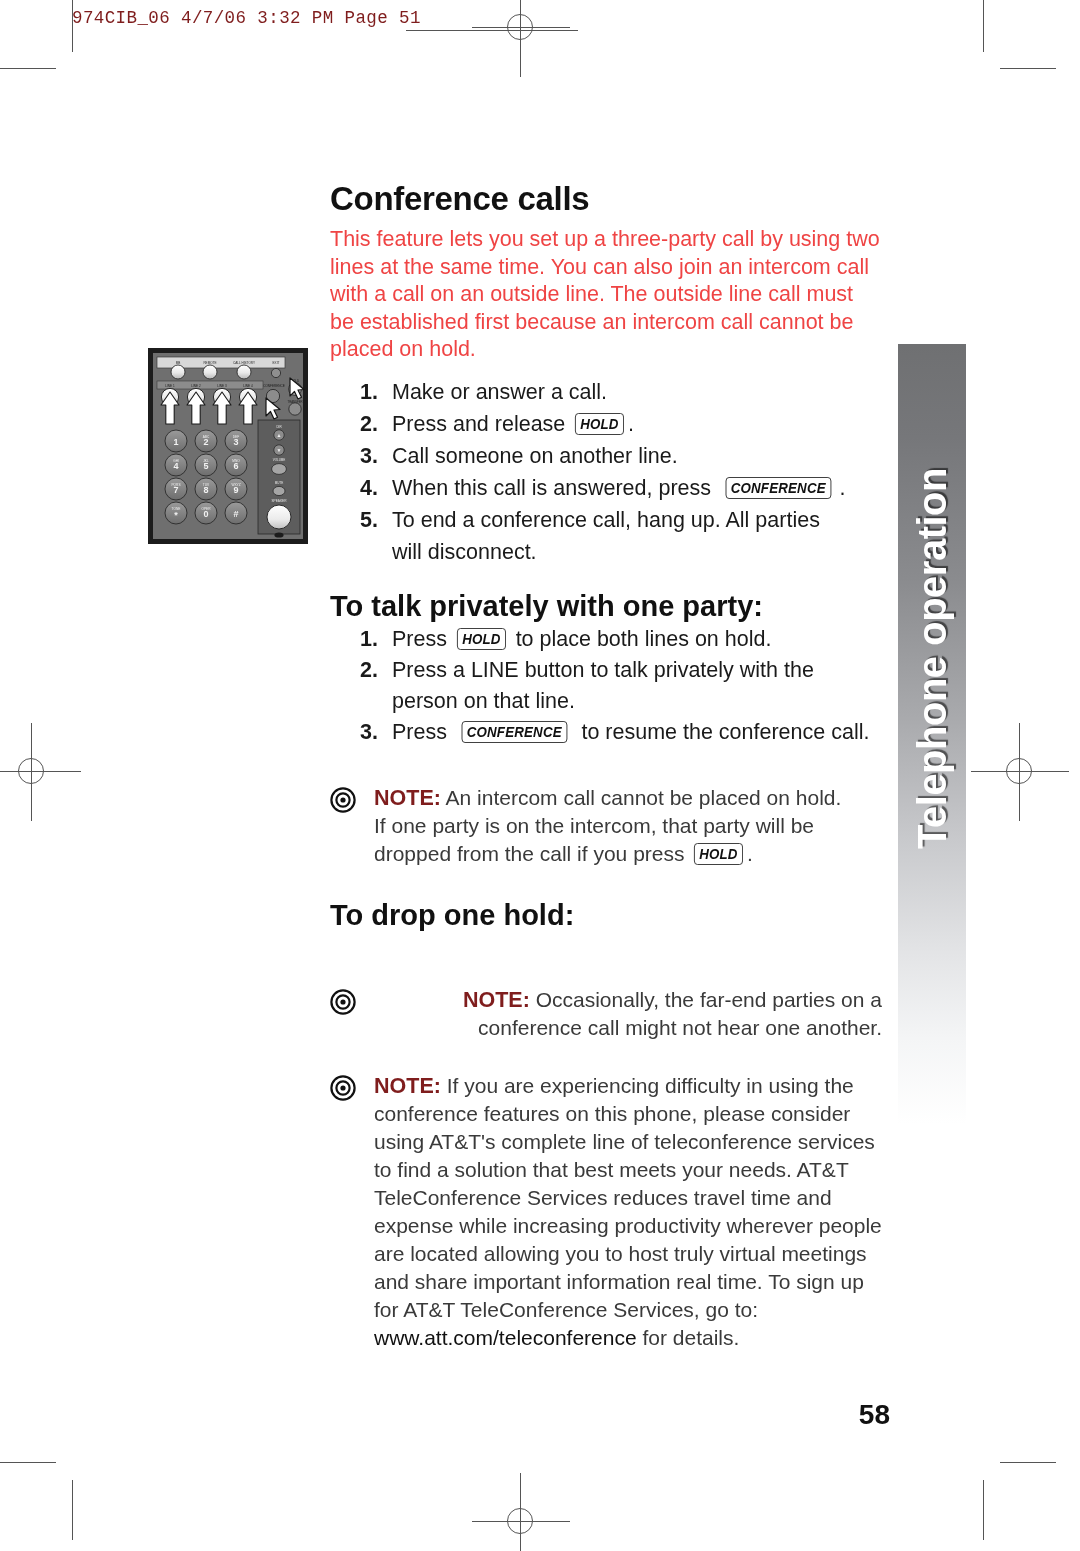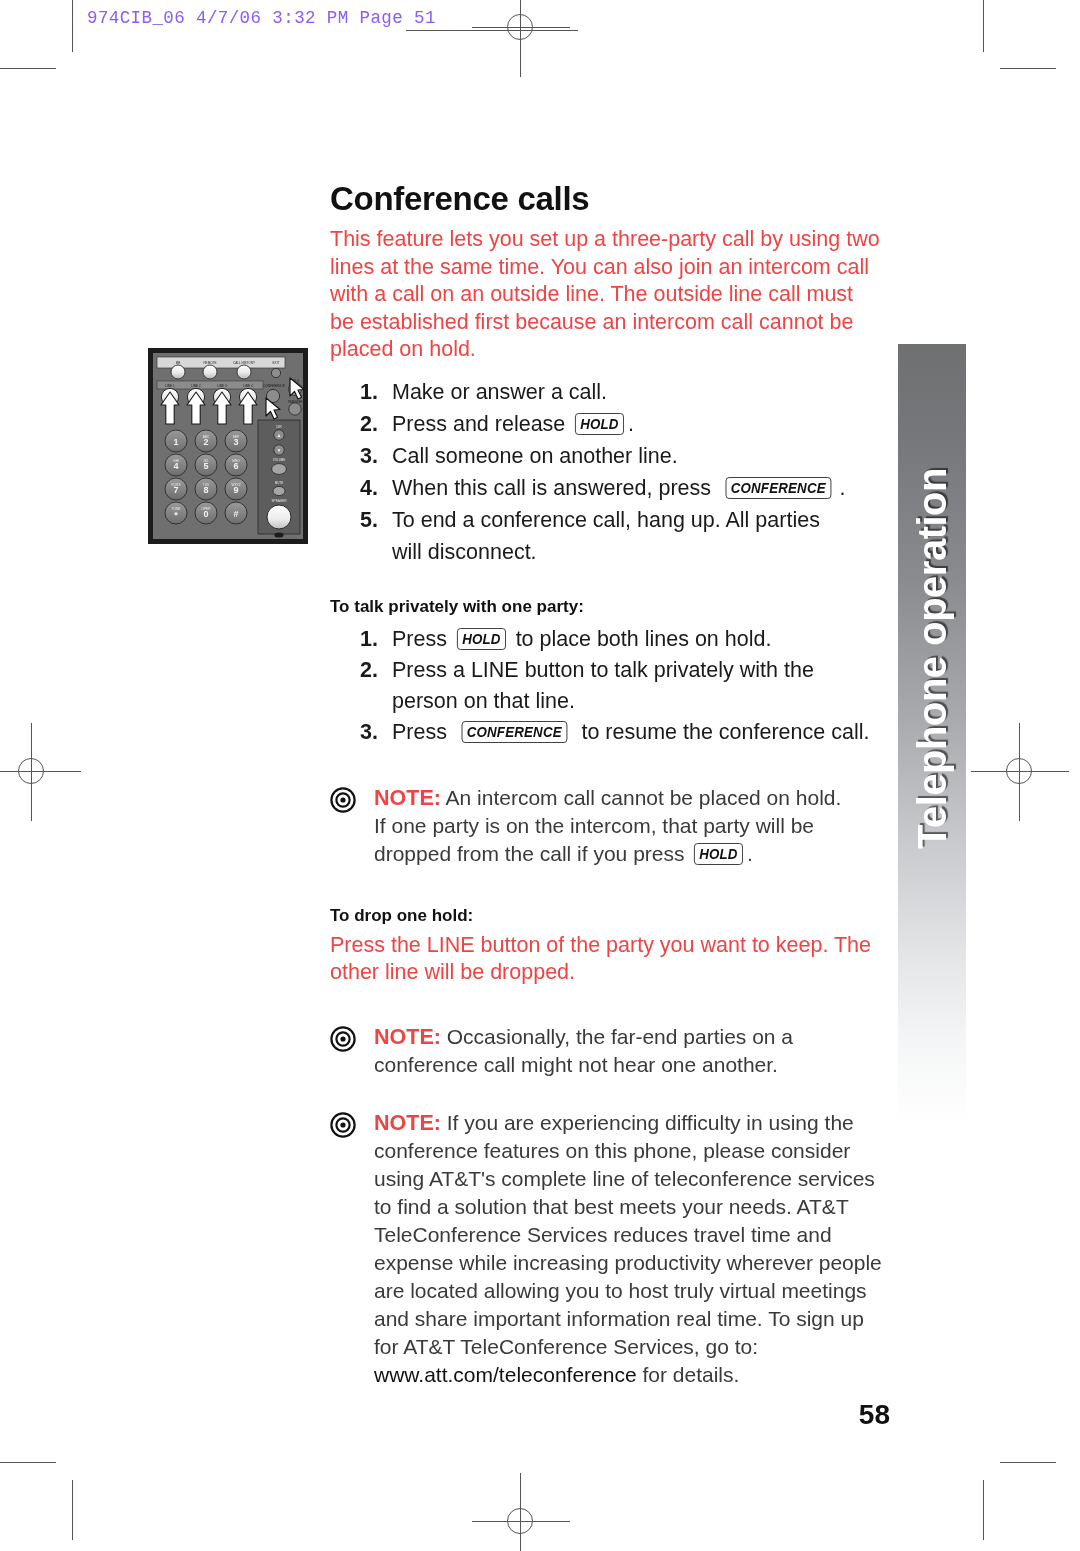--- a/index.html
+++ b/index.html
@@ -43,26 +43,26 @@
     background: #555;
   }
   .crop-line {
     position: absolute;
     background: #555;
   }
 
   
   .slug {
     position: absolute;
-    left: 87px;
+    left: 72px;
     top: 8px;
     font-family: "Liberation Mono", monospace;
     font-size: 17.5px;
     letter-spacing: 0.4px;
-    color: #8b5cf6;
+    color: #7f1d1d;
     white-space: nowrap;
   }
   .slug-rule {
     position: absolute;
     left: 406px;
     top: 30px;
     width: 172px;
     height: 1.3px;
     background: #555;
   }
@@ -81,21 +81,21 @@
     margin: 0 0 8px 0;
     color: #111;
   }
   p.body {
     font-size: 21.5px;
     line-height: 27.5px;
     margin: 0;
     color: #ef4444;
   }
   .h2 {
-    font-size: 17px;
+    font-size: 29px;
     font-weight: bold;
     line-height: 27.5px;
     margin: 0;
     color: #111;
   }
 
   
   ol.steps {
     list-style: none;
     margin: 0;
@@ -147,21 +147,21 @@
   }
   .note .note-icon {
     position: absolute;
     left: 0;
     top: 3px;
     width: 26px;
     height: 26px;
   }
   .note .lbl {
     font-weight: bold;
-    color: #ef4444;
+    color: #7f1d1d;
     font-size: 21.5px;
   }
   .note .hang { display: block; }
 
   
   .side-tab {
     position: absolute;
     left: 898px;
     top: 344px;
     width: 68px;
@@ -430,23 +430,22 @@
         <circle cx="13" cy="13" r="6.6" fill="none" stroke="#111" stroke-width="2.2"></circle>
         <circle cx="13" cy="13" r="2.6" fill="#111"></circle>
       </svg>
     </span>
     <span class="lbl">NOTE:</span><span> An intercom call cannot be placed on hold.</span>
     <span class="hang">If one party is on the intercom,  that party will be</span>
     <span class="hang"><span>dropped from the call if you press </span><span class="keycap">HOLD</span><span>.</span></span>
   </div>
 
   <div class="h2" style="margin-top:34px;">To drop one hold:</div>
-  <p class="body" style="margin-top:2px;"><span>Press the </span><span class="bold">LINE</span><span> button of the party you want to keep. The other line will be dropped.</span></p>
-
-  <div class="note" style="margin-top:36px;">
+
+  <div class="note" style="margin-top:56px;text-align:right;">
     <span class="note-icon">
       <svg width="26" height="26" viewBox="0 0 26 26" xmlns="http://www.w3.org/2000/svg">
         <circle cx="13" cy="13" r="11.6" fill="none" stroke="#111" stroke-width="2.2"></circle>
         <circle cx="13" cy="13" r="6.6" fill="none" stroke="#111" stroke-width="2.2"></circle>
         <circle cx="13" cy="13" r="2.6" fill="#111"></circle>
       </svg>
     </span>
     <span class="lbl">NOTE:</span><span> Occasionally,  the far-end parties on a conference call might not hear one another.</span>
   </div>
 

